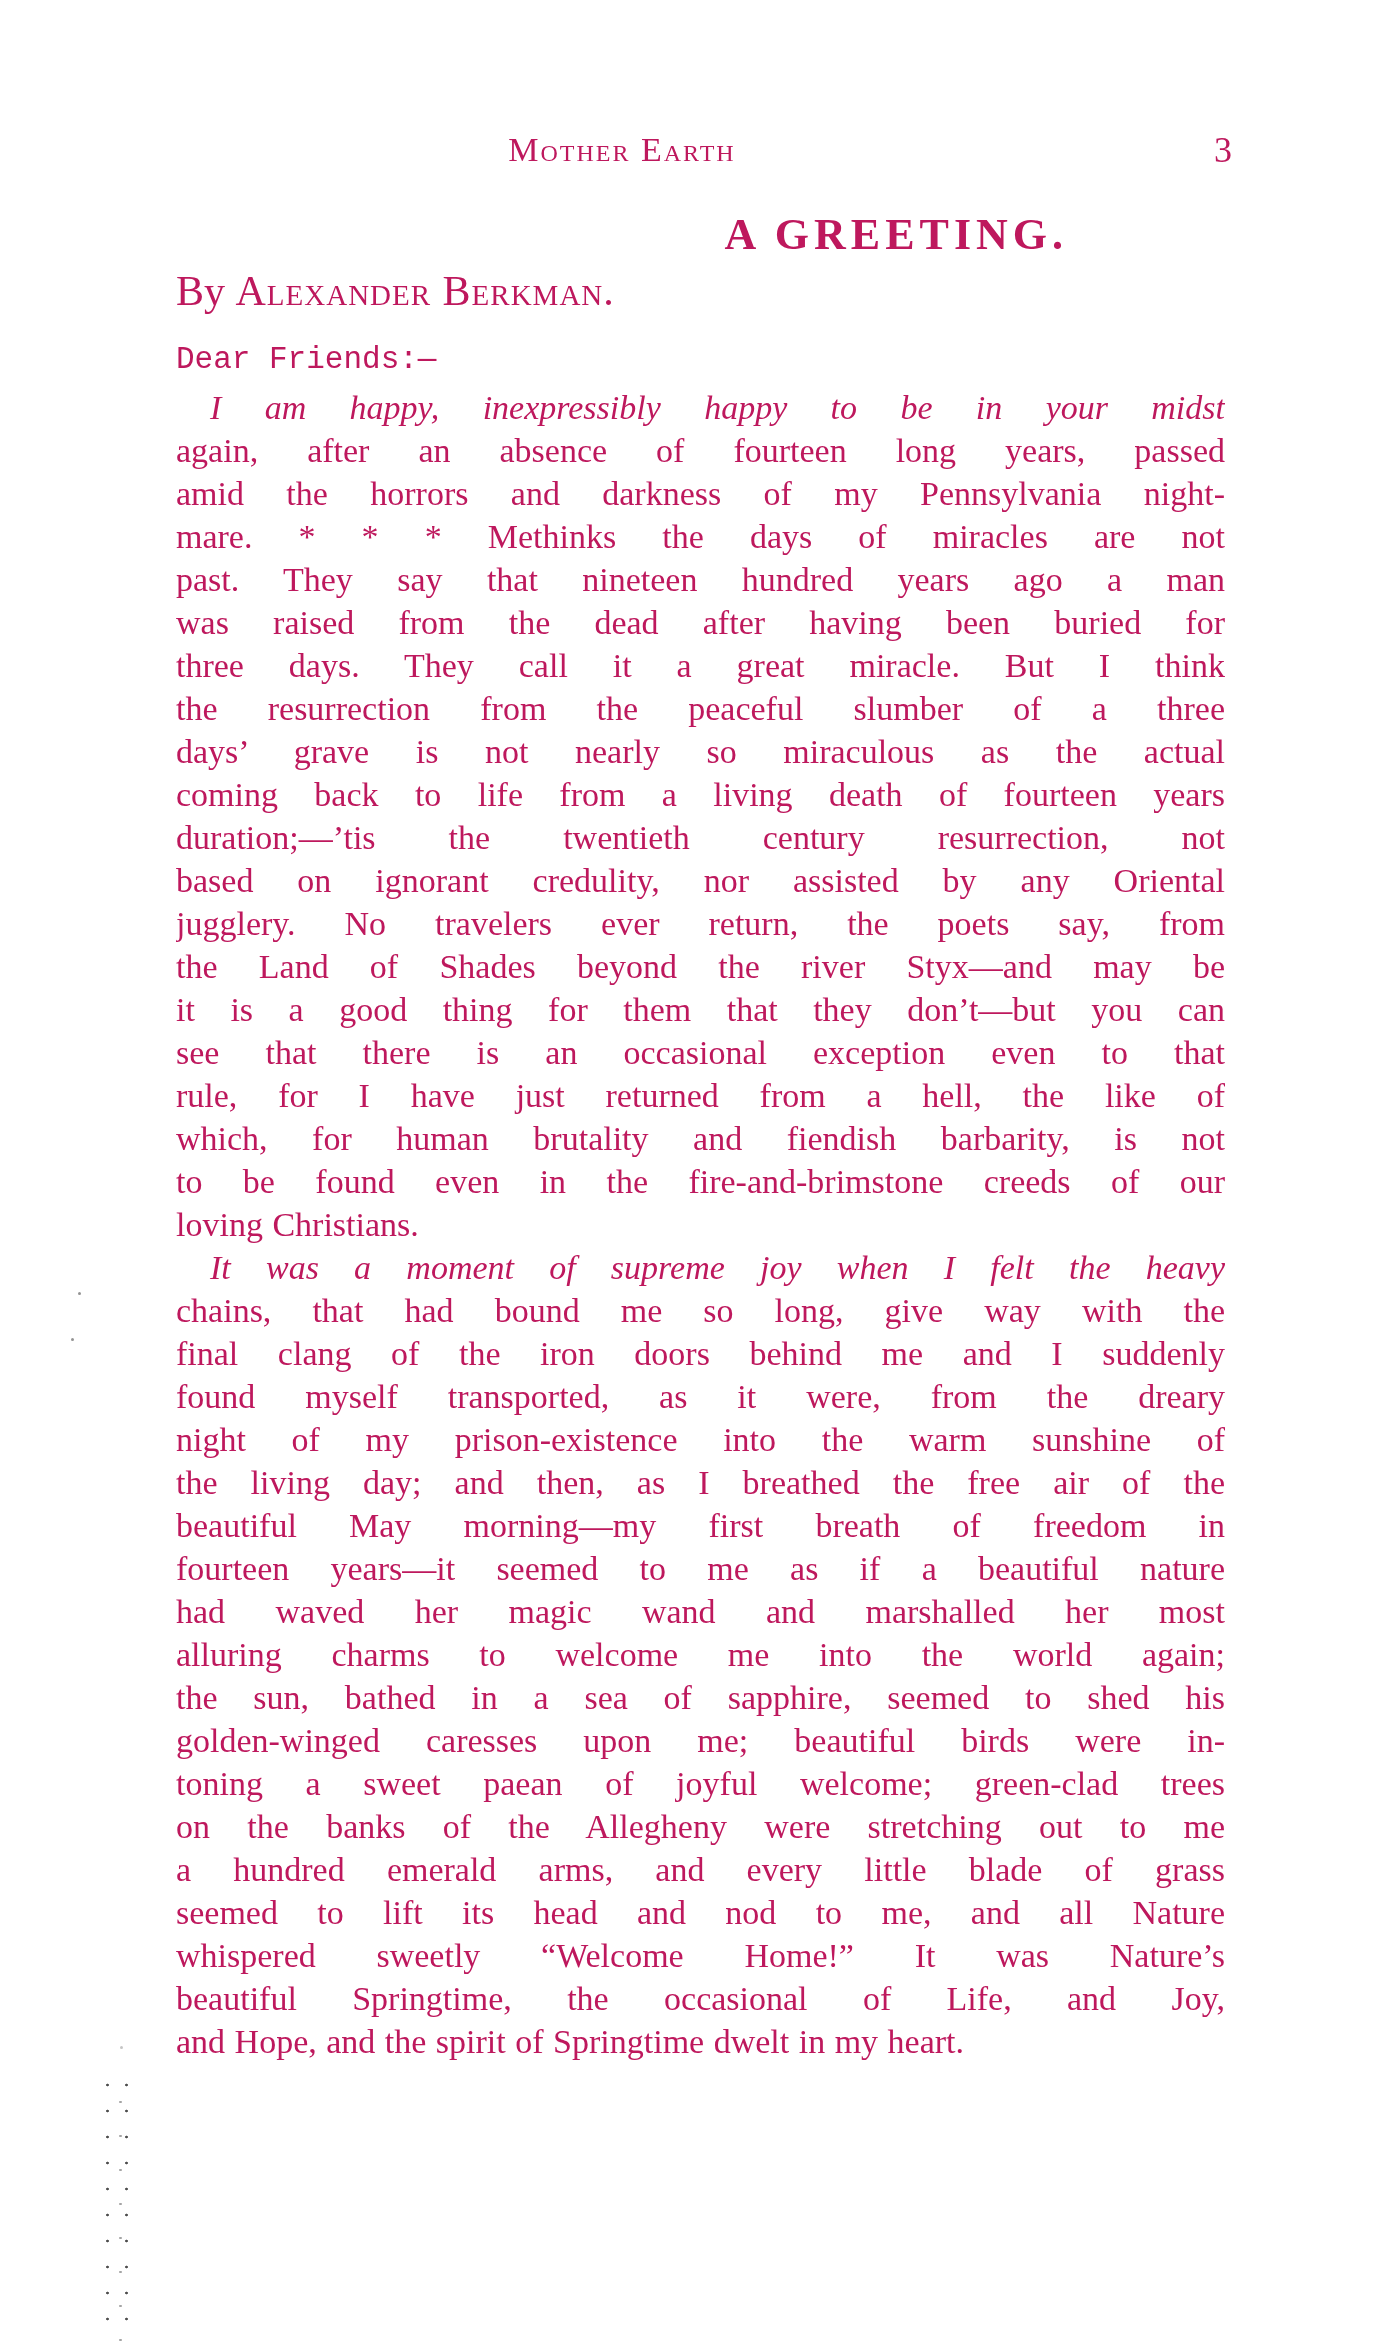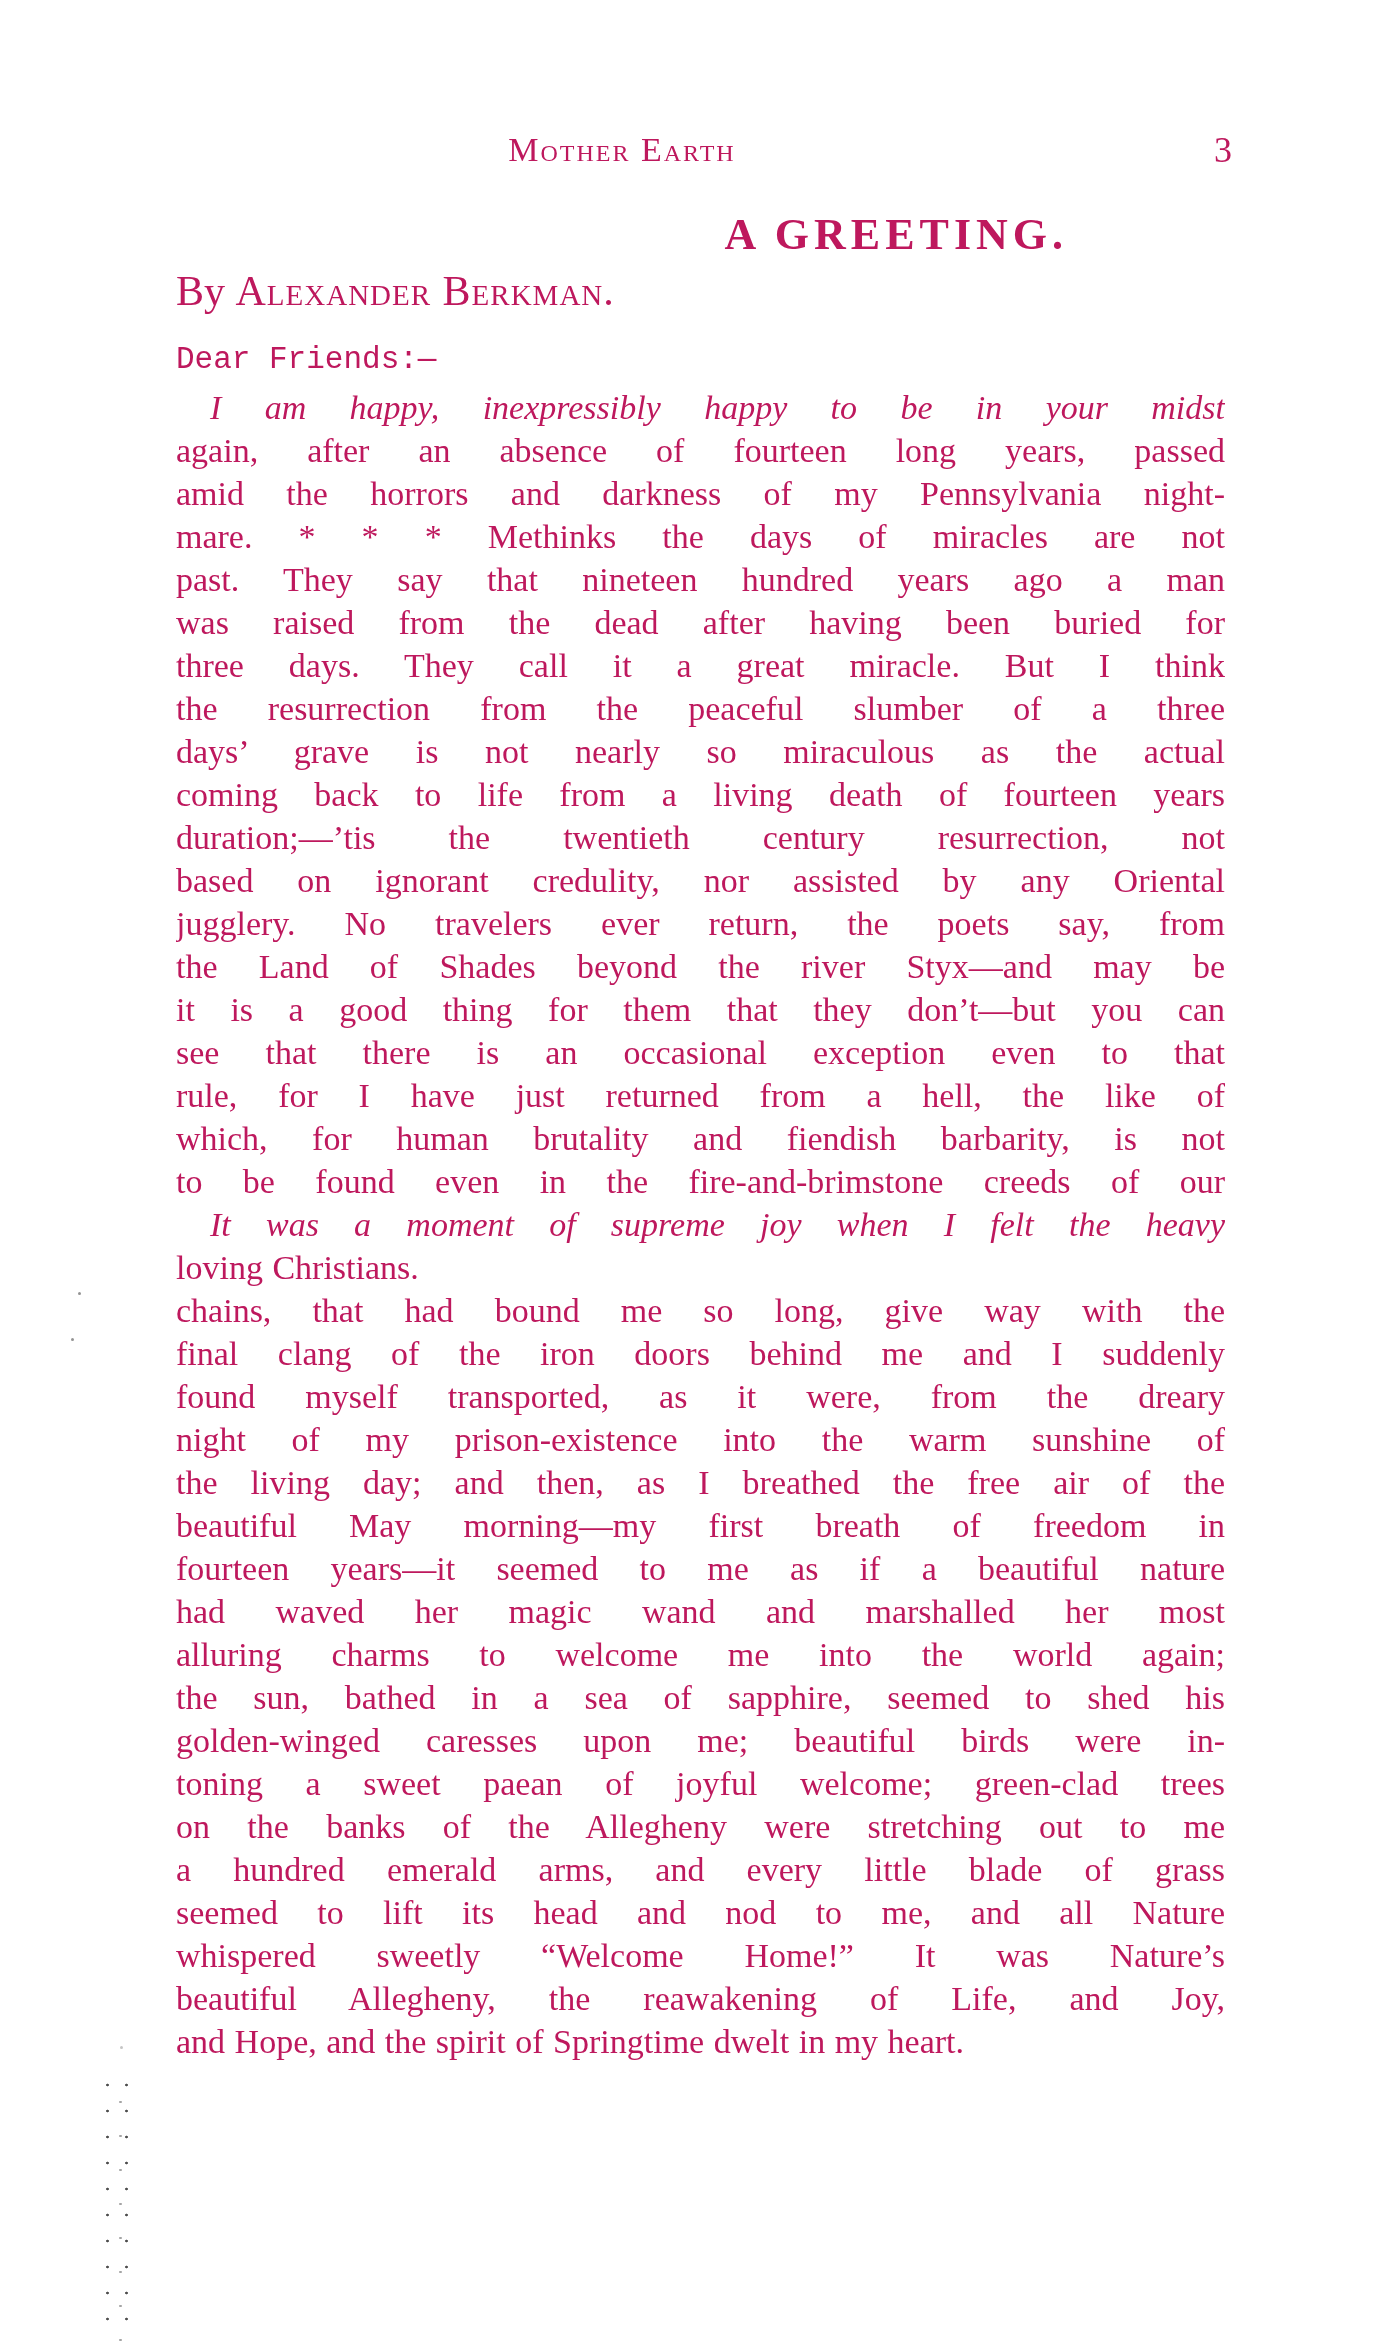--- a/index.html
+++ b/index.html
@@ -147,39 +147,39 @@
       <div class="line">coming back to life from a living death of fourteen years</div>
       <div class="line">duration;—’tis the twentieth century resurrection, not</div>
       <div class="line">based on ignorant credulity, nor assisted by any Oriental</div>
       <div class="line">jugglery. No travelers ever return, the poets say, from</div>
       <div class="line">the Land of Shades beyond the river Styx—and may be</div>
       <div class="line">it is a good thing for them that they don’t—but you can</div>
       <div class="line">see that there is an occasional exception even to that</div>
       <div class="line">rule, for I have just returned from a hell, the like of</div>
       <div class="line">which, for human brutality and fiendish barbarity, is not</div>
       <div class="line">to be found even in the fire-and-brimstone creeds of our</div>
+      <div class="line para-end">loving Christians.</div>
       <div class="line para-start">It was a moment of supreme joy when I felt the heavy</div>
-      <div class="line para-end">loving Christians.</div>
       <div class="line">chains, that had bound me so long, give way with the</div>
       <div class="line">final clang of the iron doors behind me and I suddenly</div>
       <div class="line">found myself transported, as it were, from the dreary</div>
       <div class="line">night of my prison-existence into the warm sunshine of</div>
       <div class="line">the living day; and then, as I breathed the free air of the</div>
       <div class="line">beautiful May morning—my first breath of freedom in</div>
       <div class="line">fourteen years—it seemed to me as if a beautiful nature</div>
       <div class="line">had waved her magic wand and marshalled her most</div>
       <div class="line">alluring charms to welcome me into the world again;</div>
       <div class="line">the sun, bathed in a sea of sapphire, seemed to shed his</div>
       <div class="line">golden-winged caresses upon me; beautiful birds were in-</div>
       <div class="line">toning a sweet paean of joyful welcome; green-clad trees</div>
       <div class="line">on the banks of the Allegheny were stretching out to me</div>
       <div class="line">a hundred emerald arms, and every little blade of grass</div>
       <div class="line">seemed to lift its head and nod to me, and all Nature</div>
       <div class="line">whispered sweetly “Welcome Home!” It was Nature’s</div>
-      <div class="line">beautiful Allegheny, the reawakening of Life, and Joy,</div>
+      <div class="line">beautiful Springtime, the occasional of Life, and Joy,</div>
       <div class="line para-end">and Hope, and the spirit of Springtime dwelt in my heart.</div>
     </div>
 
   <div class="noise-strip"></div>
   <div class="stray-dot d1"></div>
   <div class="stray-dot d2"></div>
   <div class="stray-dot d3"></div>
 
 </div>
 

